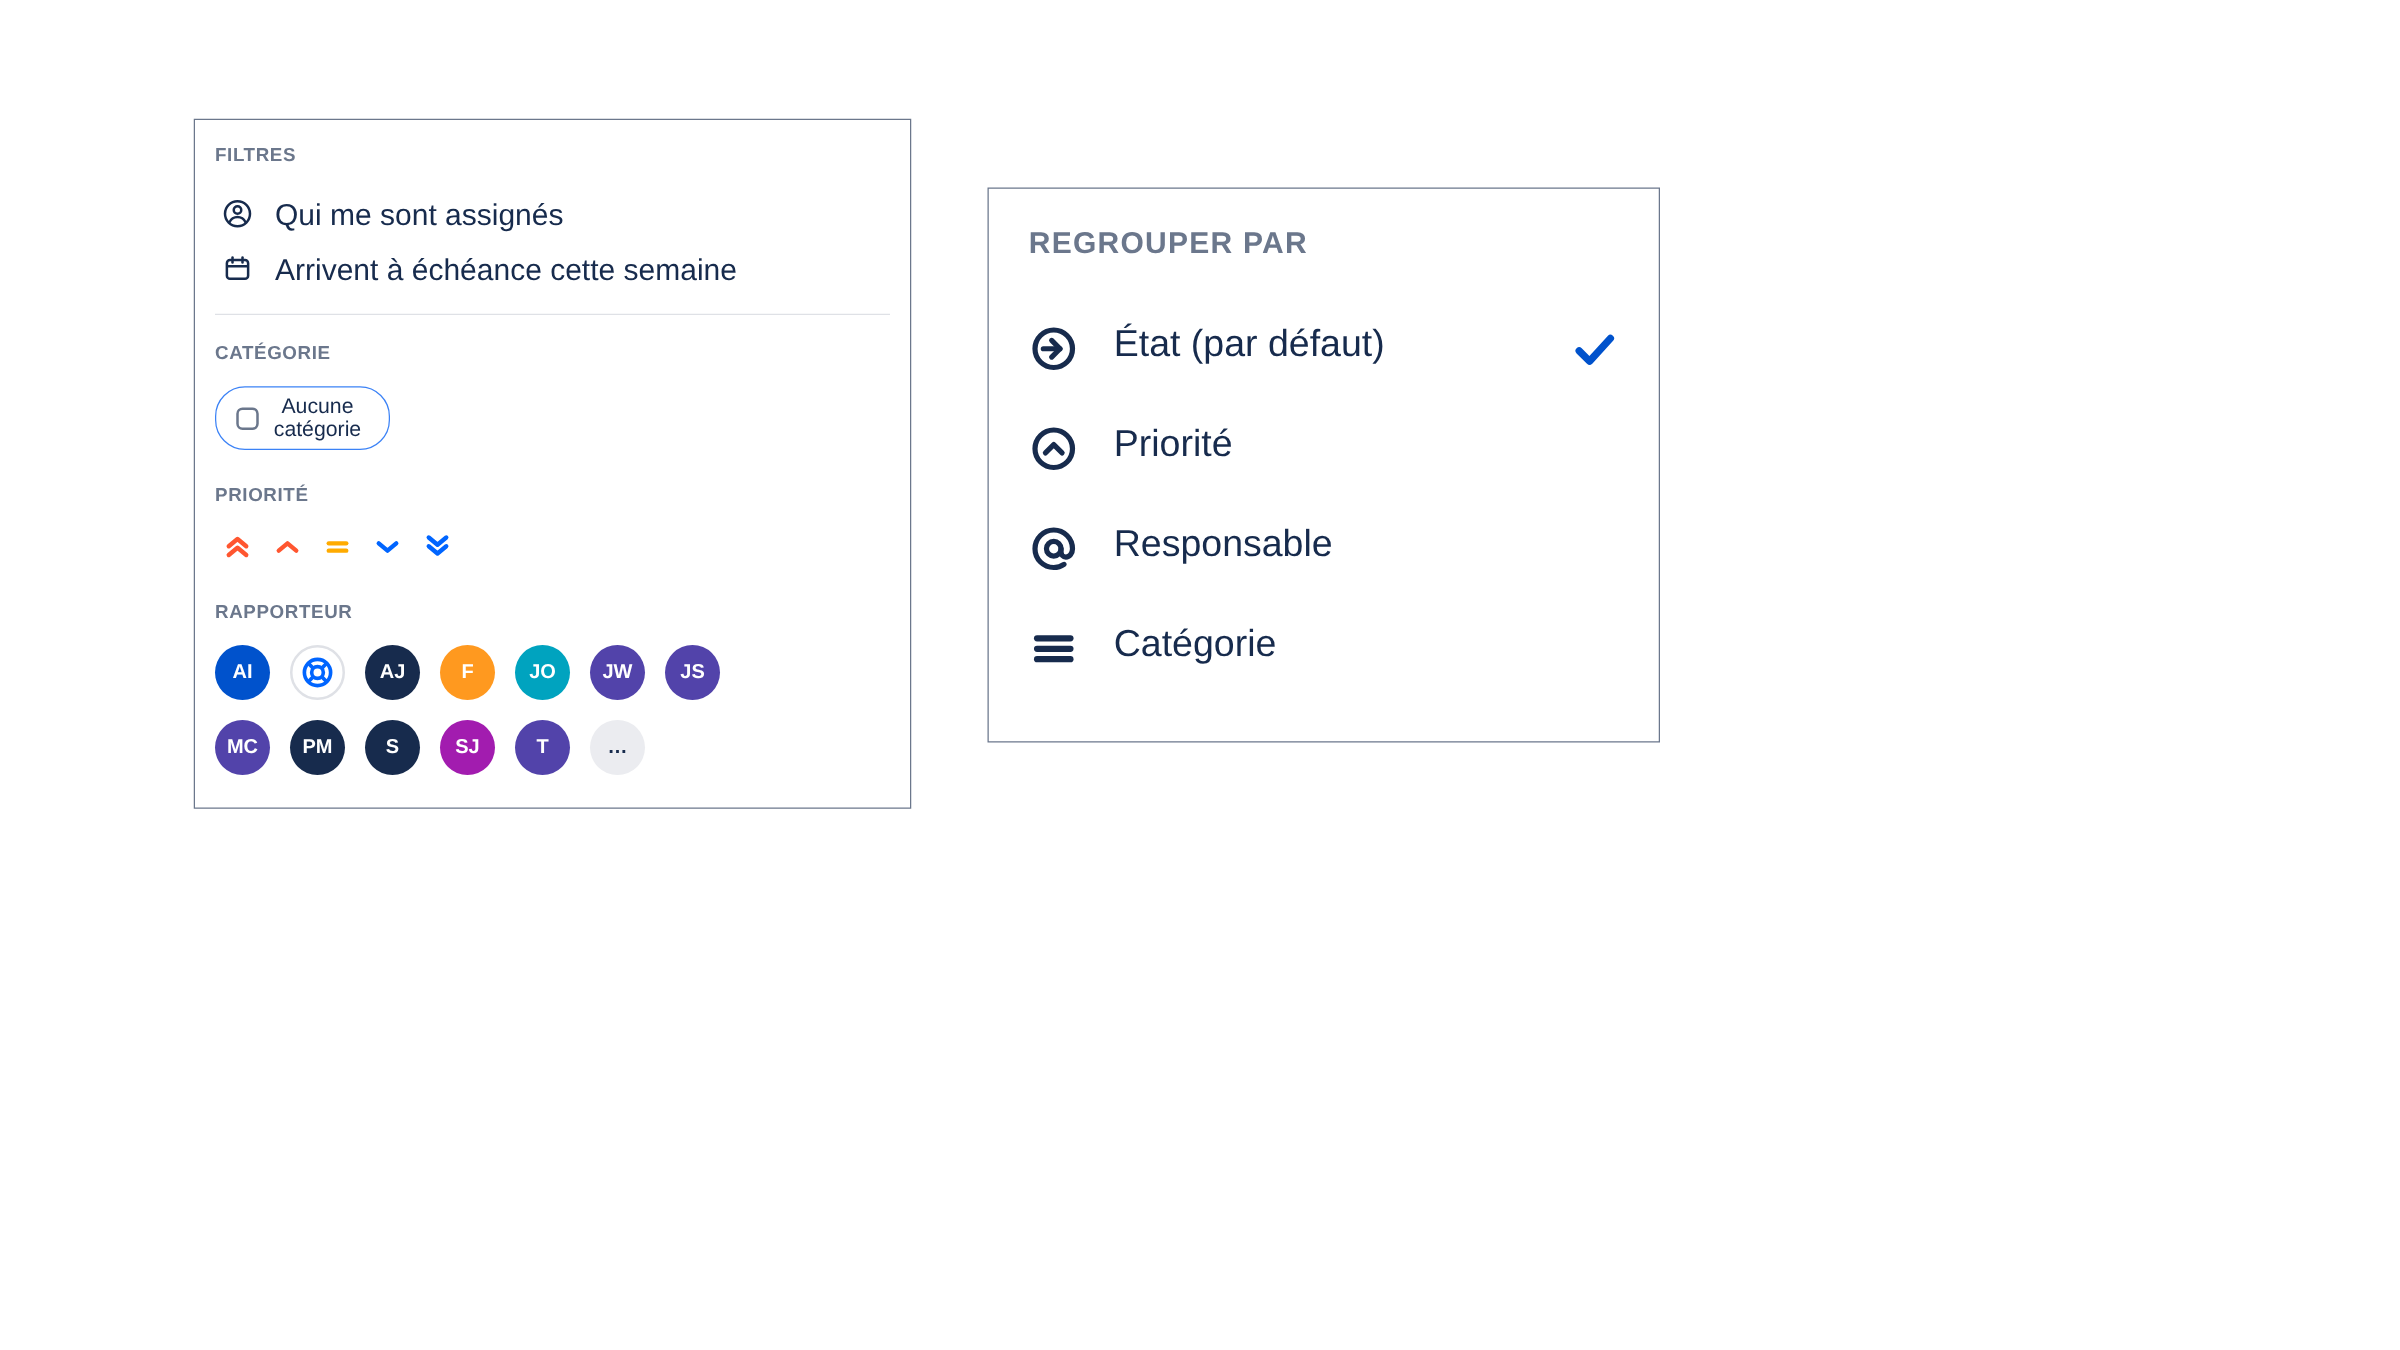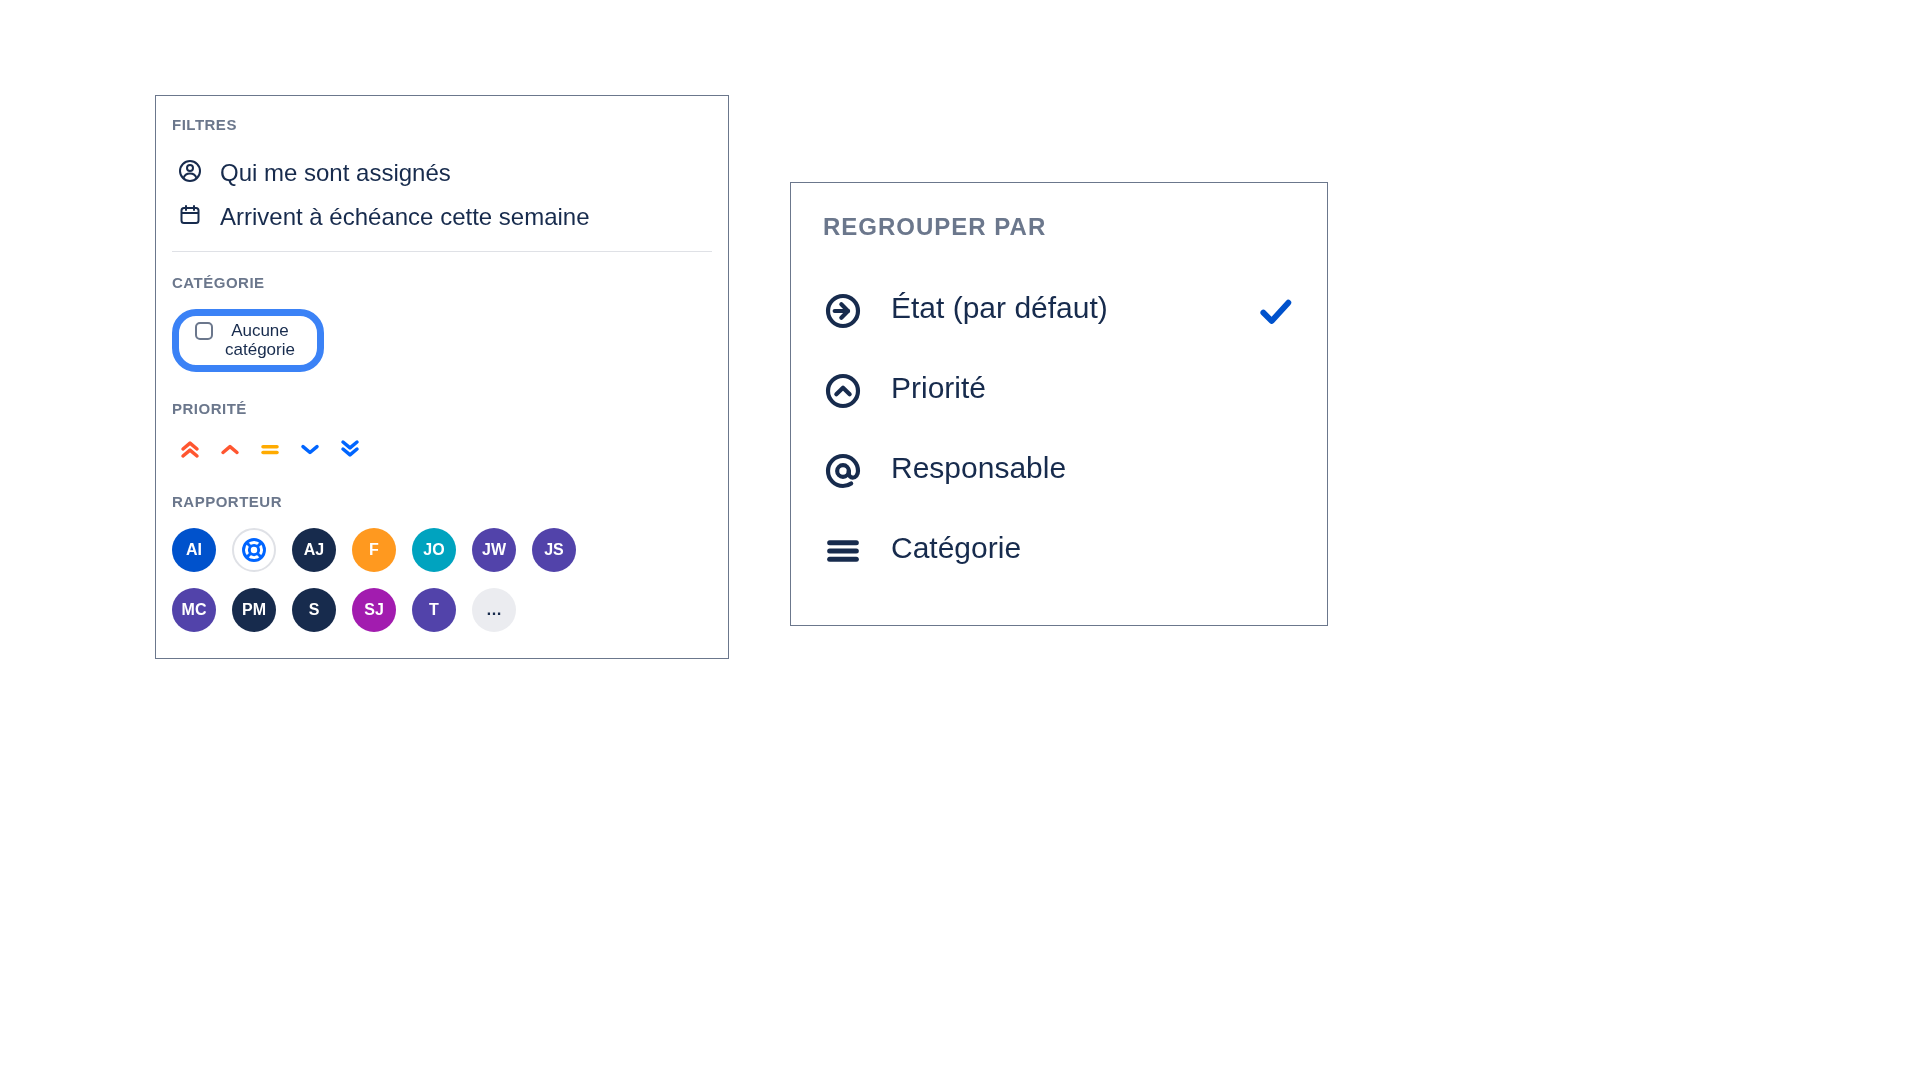--- a/index.html
+++ b/index.html
@@ -46,22 +46,23 @@
     color: #172B4D;
   }
   .divider {
     border: none;
     border-top: 1px solid #DFE1E6;
     margin: 12px 0 22px 0;
   }
   .category-section { margin-bottom: 28px; }
   .category-chip {
     display: inline-flex;
+    align-items: center;
     gap: 12px;
-    border: 7px solid #3b82f6;
+    border: 1px solid #3b82f6;
     border-radius: 24px;
     padding: 6px 22px 6px 16px;
     cursor: pointer;
   }
   .category-chip .chip-box {
     width: 18px;
     height: 18px;
     border: 2px solid #6B778C;
     border-radius: 5px;
   }
@@ -98,21 +99,21 @@
     align-items: center;
     justify-content: center;
     color: #fff;
     font-weight: 600;
     font-size: 16px;
     cursor: pointer;
   }
   .avatar-icon svg { width: 28px; height: 28px; }
   .group-panel {
     left: 790px;
-    top: 182px;
+    top: 150px;
     width: 538px;
     padding: 30px 32px 34px 32px;
   }
   .group-heading {
     font-size: 24px;
     font-weight: 700;
     color: #6B778C;
     letter-spacing: 1px;
     text-transform: uppercase;
     margin-bottom: 30px;

